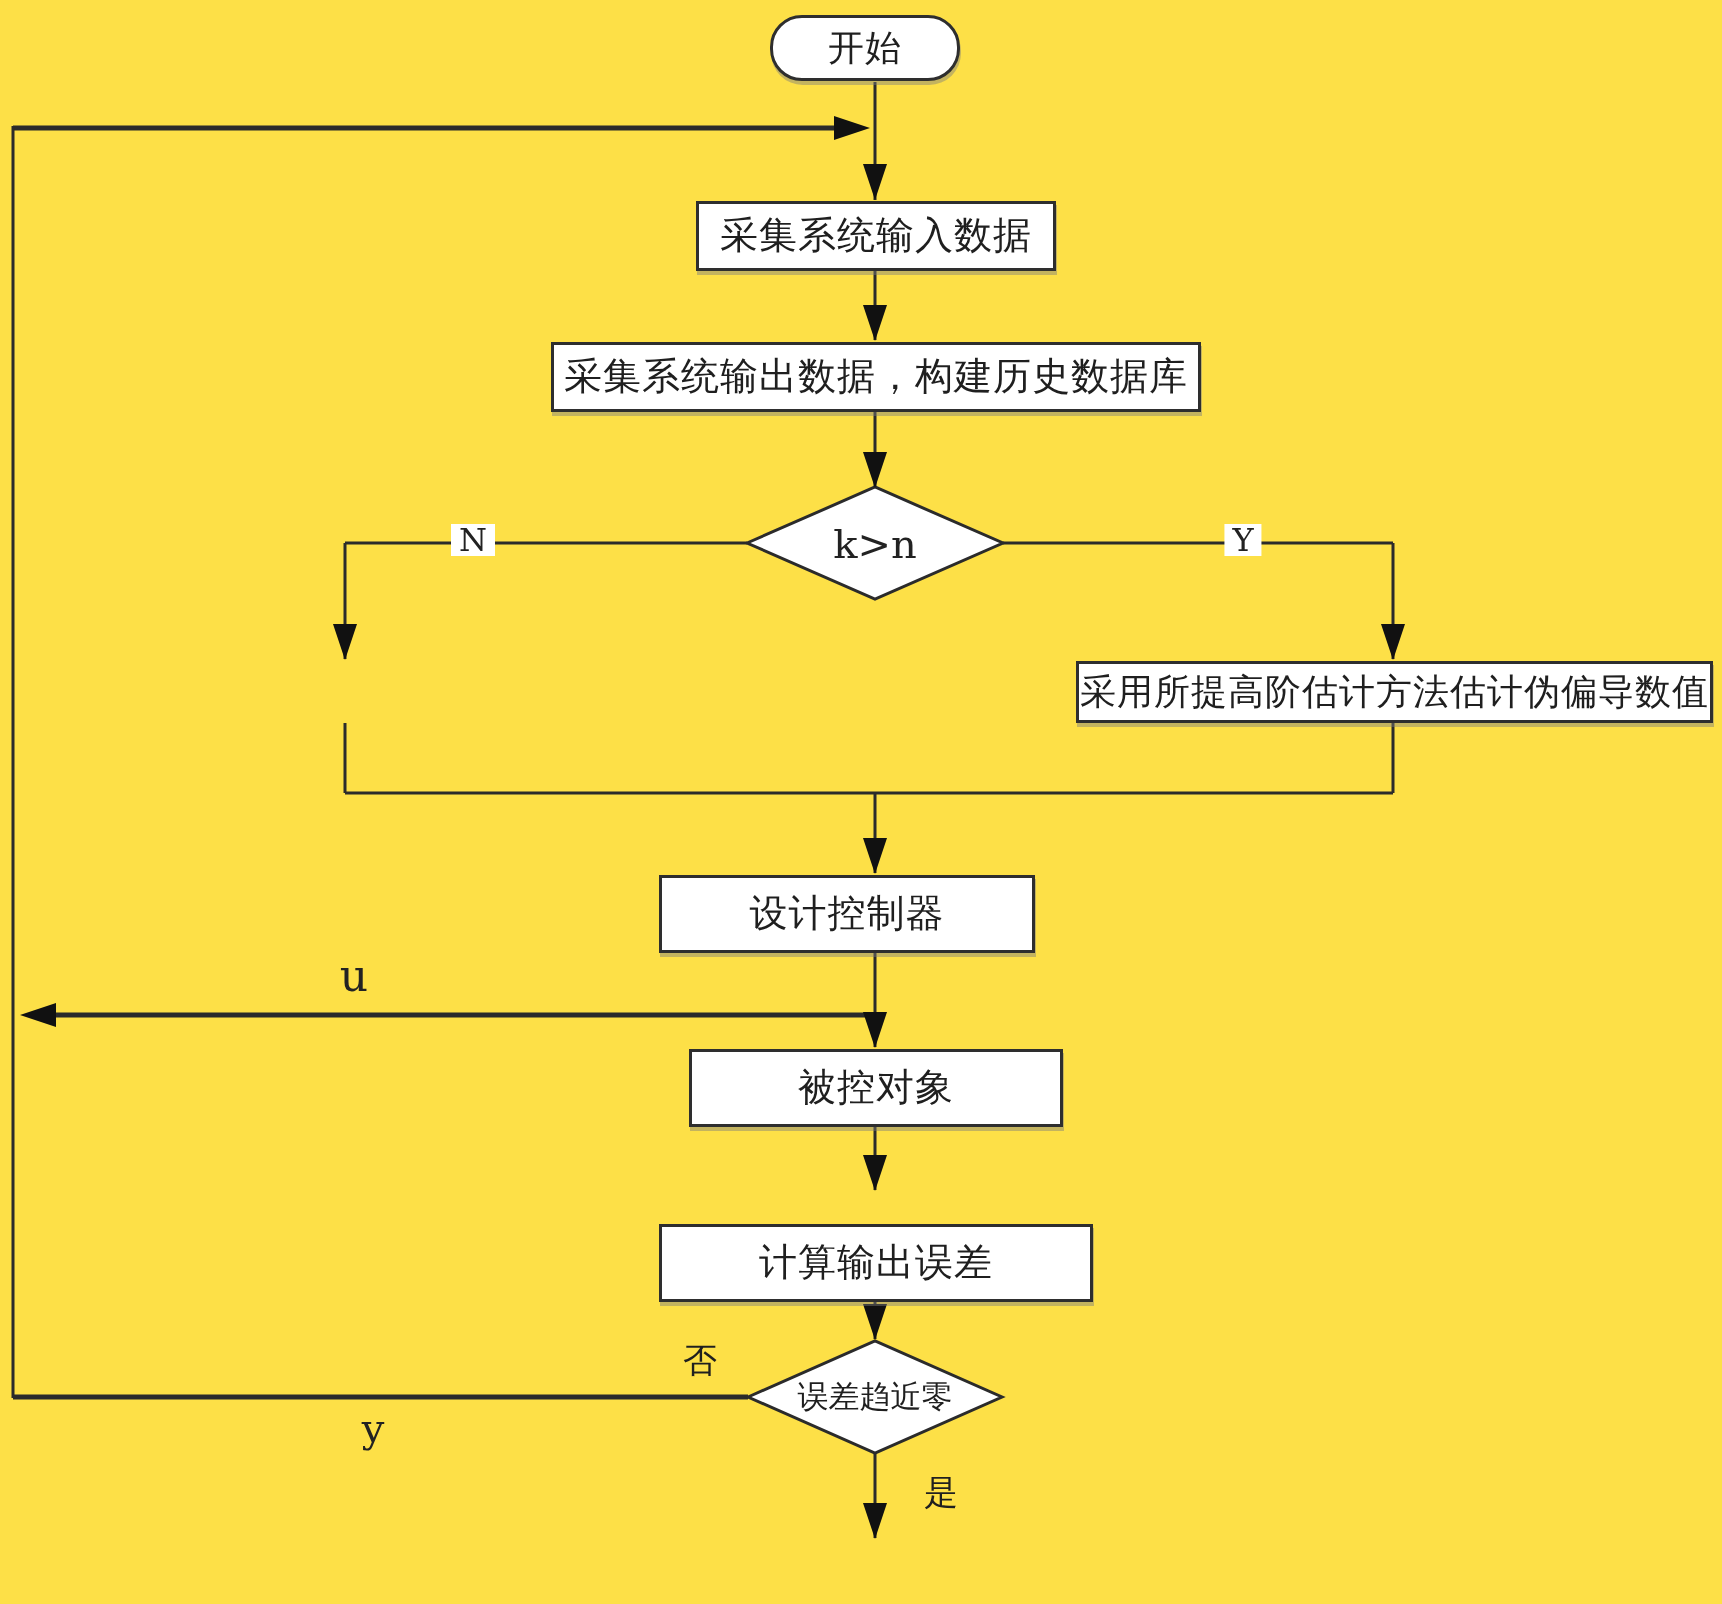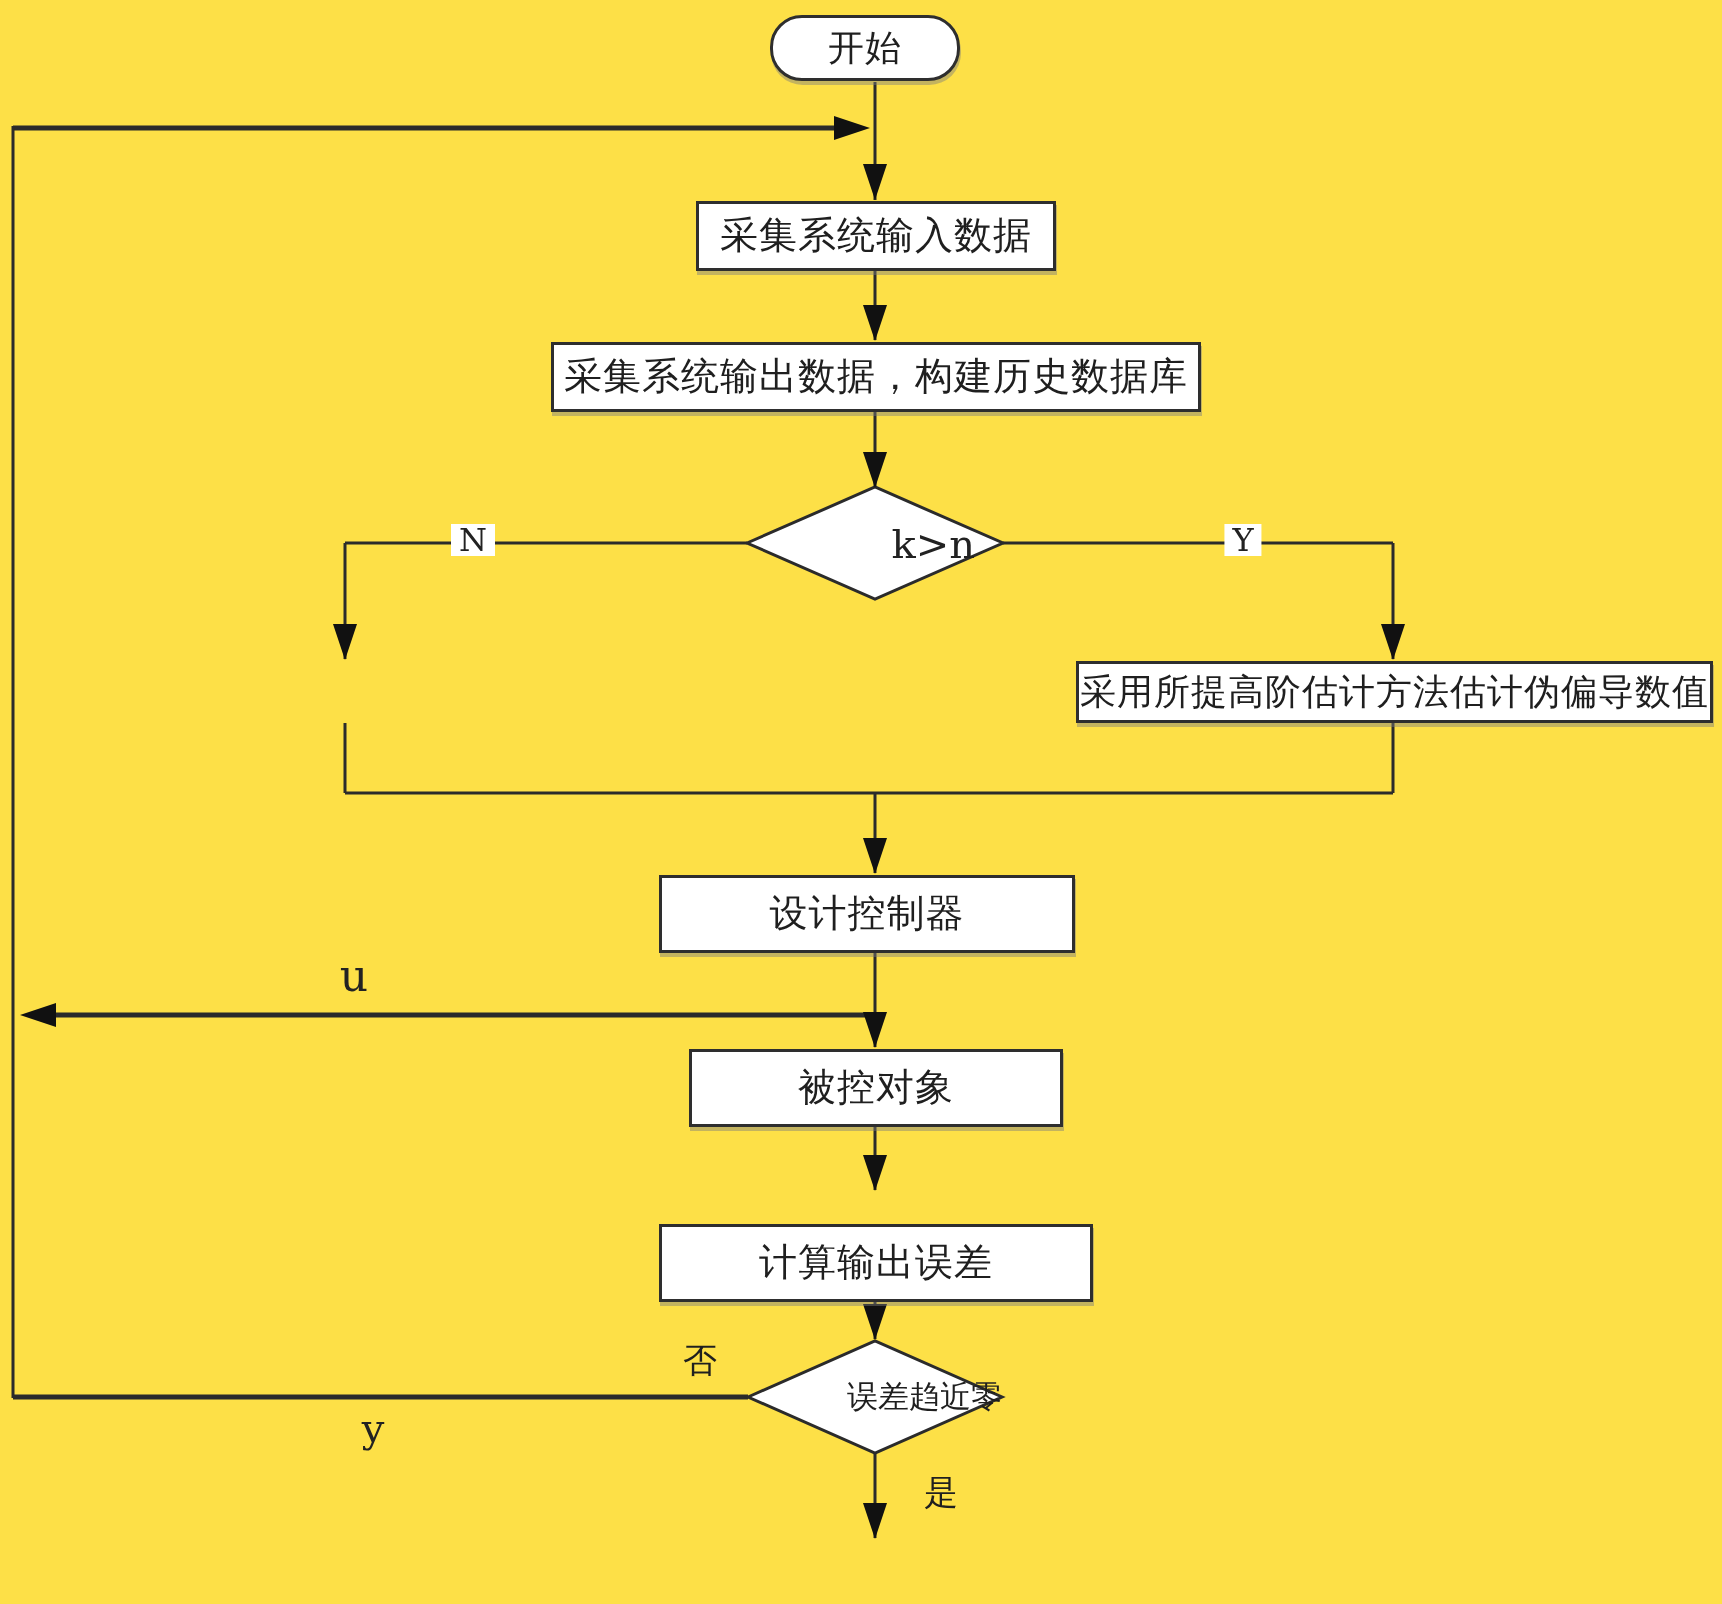--- a/index.html
+++ b/index.html
@@ -39,21 +39,21 @@
     white-space: nowrap;
   }
   .terminator {
     border-radius: 32px;
     font-size: 36px;
   }
   .diamond-label {
     position: absolute;
     display: flex;
     align-items: center;
-    justify-content: flex-end;
+    justify-content: center;
     text-align: center;
     background: transparent;
     white-space: nowrap;
   }
   .edge-label {
     position: absolute;
     transform: translate(-50%, -50%);
     white-space: nowrap;
     line-height: 1;
   }
@@ -133,21 +133,21 @@
 
   <div class="node" style="left:696px; top:201px; width:360px; height:70px;">
     <span>采集系统输入数据</span>
   </div>
   <div class="node" style="left:551px; top:342px; width:650px; height:70px;">
     <span>采集系统输出数据，构建历史数据库</span>
   </div>
   <div class="node" style="left:1076px; top:661px; width:637px; height:62px; font-size:36px;">
     <span>采用所提高阶估计方法估计伪偏导数值</span>
   </div>
-  <div class="node" style="left:659px; top:875px; width:416px; height:78px;">
+  <div class="node" style="left:659px; top:875px; width:376px; height:78px;">
     <span>设计控制器</span>
   </div>
   <div class="node" style="left:689px; top:1049px; width:374px; height:78px;">
     <span>被控对象</span>
   </div>
   <div class="node" style="left:659px; top:1192px; width:434px; height:78px;margin-top:32px;">
     <span>计算输出误差</span>
   </div>
 
   <div class="diamond-label latin-label" style="left:775px; top:518px; width:200px; height:52px; font-size:40px;">

